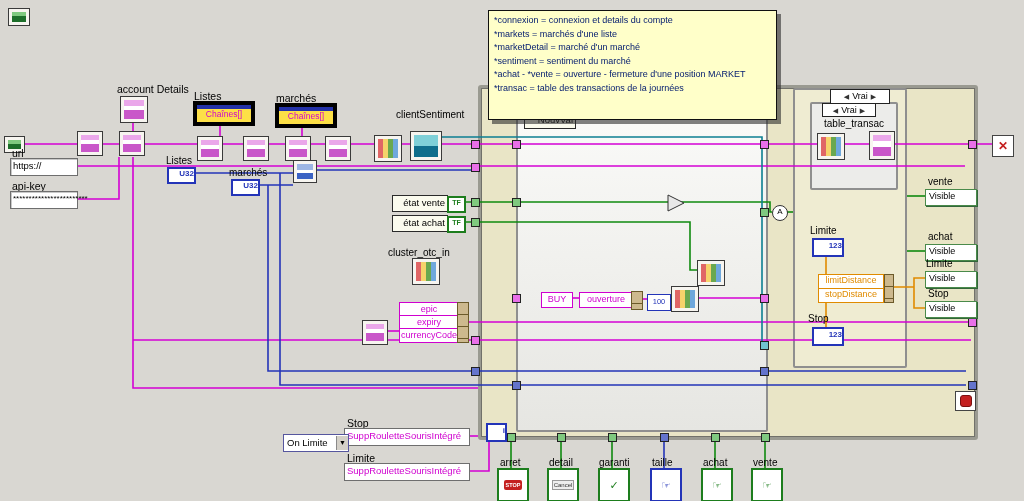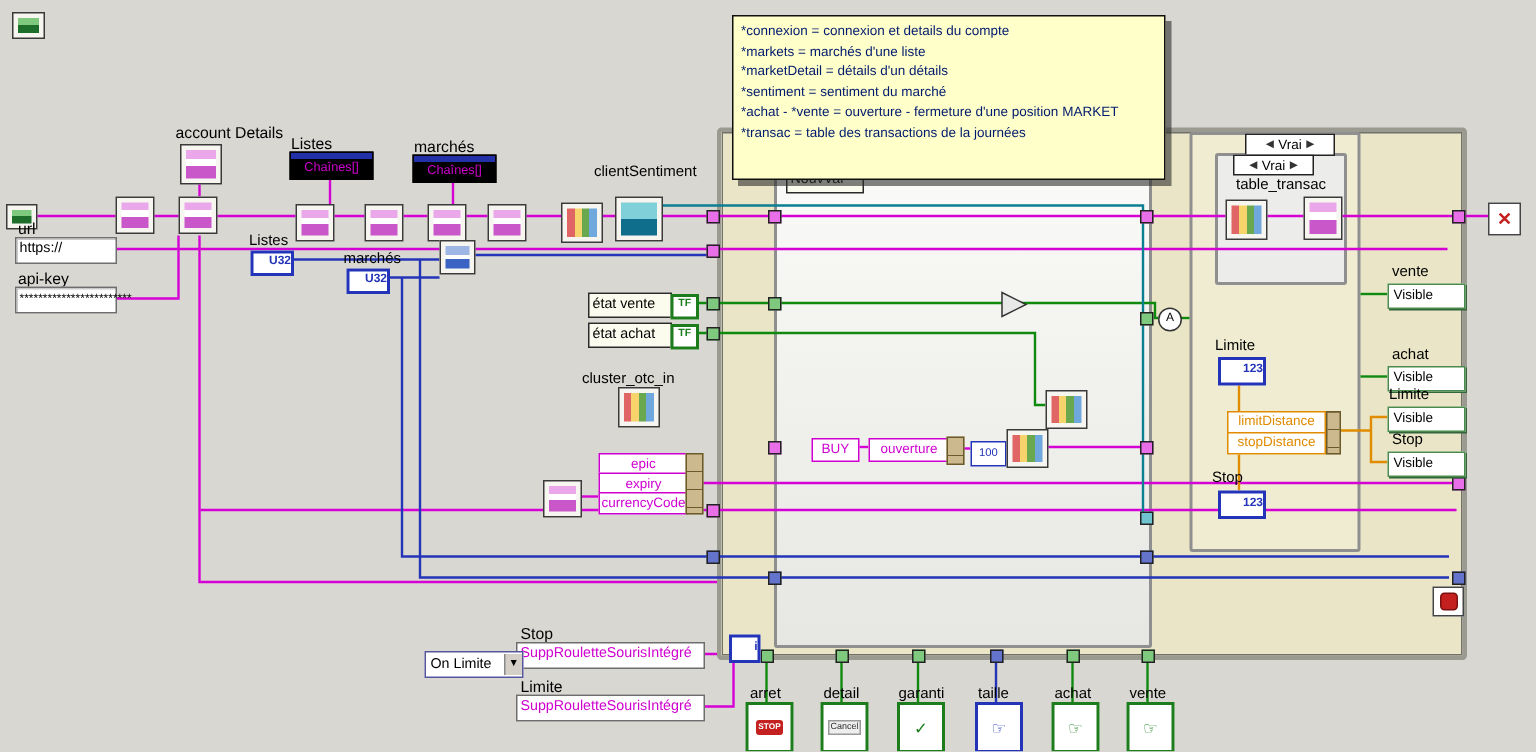--- a/index.html
+++ b/index.html
@@ -8,37 +8,37 @@
   .lbl{position:absolute;font-size:10.5px;color:#000;white-space:nowrap;z-index:5;}
   .lbl.s{font-size:10px;}
   .struct{position:absolute;box-sizing:border-box;z-index:1;}
   .while{border:3px solid #9a9a91;box-shadow:inset 0 0 0 1px #71716a;background:#e9e5c6;border-radius:3px;}
   .event{border:2px solid #8f8f8f;background:linear-gradient(180deg,#fafaf8,#e6e6e2);border-radius:2px;}
   .case{border:2px solid #8f8f8f;border-radius:2px;}
   .case-outer{background:#efecd2;}
   .case-inner{background:#ececea;}
   .comment{position:absolute;background:#ffffc9;border:1px solid #101010;box-shadow:4px 4px 0 rgba(45,45,45,.6);z-index:6;padding:3px 5px;}
   .comment div{font-size:9px;line-height:13.6px;color:#001a6e;white-space:nowrap;}
-  .boxlbl{position:absolute;background:#fbfbee;border:1px solid #2a2a2a;font-size:9.5px;line-height:13px;text-align:left;z-index:5;white-space:nowrap;padding:0 2px;}
+  .boxlbl{position:absolute;background:#fbfbee;border:1px solid #2a2a2a;font-size:9.5px;line-height:13px;text-align:right;z-index:5;white-space:nowrap;padding:0 2px;}
   .ctl{position:absolute;background:#fff;border:1px solid #6e6e6e;box-shadow:inset 1px 1px 0 #c9c9c9;font-size:9.5px;line-height:14px;padding:0 2px;z-index:5;white-space:nowrap;}
   .const-str{position:absolute;background:#fff;border:1px solid #6e6e6e;color:#cf00cf;font-size:9.5px;line-height:14px;padding:0 2px;z-index:5;white-space:nowrap;}
   .pinkbox{position:absolute;background:#fff;border:1px solid #cf00cf;color:#cf00cf;font-size:9px;line-height:12px;text-align:center;z-index:5;white-space:nowrap;}
   .orangebox{position:absolute;background:#fff;border:1px solid #e08b00;color:#e08b00;font-size:9px;line-height:11px;text-align:center;z-index:5;white-space:nowrap;}
   .numterm{position:absolute;background:#fff;border:2px solid #2334b8;color:#2334b8;font-weight:bold;font-size:8px;line-height:9px;text-align:right;z-index:5;}
   .numconst{position:absolute;background:#fff;border:1px solid #2334b8;color:#2334b8;font-size:7.5px;line-height:13px;text-align:center;z-index:5;}
   .tfterm{position:absolute;background:#fff;border:2px solid #1d7d1d;color:#1d7d1d;font-weight:bold;font-size:7px;line-height:9px;text-align:center;z-index:5;}
   .prop{position:absolute;background:#fff;border:1px solid #4a8a4a;box-shadow:1px 1px 0 #33663a;font-size:9px;line-height:13px;padding:0 3px;z-index:5;white-space:nowrap;}
   .vi{position:absolute;background:#f7f5f0;border:1px solid #3a3a3a;z-index:5;}
   .vi i{position:absolute;left:3px;right:3px;top:3px;bottom:3px;display:block;}
   .vi-pink i{background:linear-gradient(180deg,#eaa7ea 0 30%,#fff 30% 55%,#c957c9 55% 100%);}
   .vi-blue i{background:linear-gradient(180deg,#9db6e4 0 40%,#fff 40% 60%,#3b63c4 60% 100%);}
   .vi-teal i{background:linear-gradient(180deg,#7fd0d8 0 50%,#0f6e8c 50% 100%);}
   .vi-green i{background:linear-gradient(180deg,#7fc97f 0 45%,#1d6e2a 45% 100%);}
   .vi-multi i{background:linear-gradient(90deg,#e06666 0 25%,#f6d36b 25% 50%,#6aa84f 50% 75%,#6fa8dc 75% 100%);}
-  .arraybox{position:absolute;background:#000000;border:1px solid #000000;z-index:5;}
+  .arraybox{position:absolute;background:#fde047;border:4px solid #000000;z-index:5;}
   .arraybar{position:absolute;left:0;top:0;right:0;height:4px;background:#2331a8;}
   .arraytext{position:absolute;left:0;top:4px;right:0;text-align:center;font-size:8.5px;color:#cf00cf;white-space:nowrap;}
   .bundlenode{position:absolute;background:#cdb98e;border:1px solid #6b5a2a;z-index:5;
     background-image:repeating-linear-gradient(180deg,transparent 0 11px,#6b5a2a 11px 12px);}
   .selector{position:absolute;background:#fff;border:1px solid #222;font-size:9px;line-height:11px;z-index:5;display:flex;align-items:center;justify-content:center;gap:3px;padding:0 2px;white-space:nowrap;}
   .selector .arr{font-size:7px;color:#333;}
   .ring{position:absolute;background:#fff;border:1px solid #56569e;font-size:9.5px;line-height:14px;z-index:5;display:flex;align-items:center;white-space:nowrap;}
   .ring .txt{flex:1;padding:0 3px;}
   .ring .arr{width:11px;text-align:center;background:#d4d0c8;border-left:1px solid #8a8a8a;font-size:7px;line-height:14px;}
   .tunnel{position:absolute;width:7px;height:7px;border:1px solid #222;z-index:4;}
@@ -104,21 +104,21 @@
       <path d="M826 253 V274" stroke="#e08b00"></path>
       <path d="M826 327 V301" stroke="#e08b00"></path>
       <path d="M892 287 H914 M914 287 V278 H925 M914 287 V308 H925" stroke="#e08b00"></path>
       <polygon points="668,195 668,211 684,203" fill="#e8e8e8" stroke="#333" stroke-width="1"></polygon>
     </g>
   </svg>
 
   <div class="comment" style="left:488px;top:10px;width:277px;height:102px">
     <div>*connexion = connexion et details du compte</div>
     <div>*markets = marchés d'une liste</div>
-    <div>*marketDetail = détails d'un détails</div>
+    <div>*marketDetail = marché d'un marché</div>
     <div>*sentiment = sentiment du marché</div>
     <div>*achat - *vente = ouverture  - fermeture d'une position MARKET</div>
     <div>*transac = table des transactions de la journées</div>
   </div>
 
   <div class="vi vi-green" style="left:8px;top:8px;width:20px;height:16px">
       <i></i>
     </div>
   <div class="vi vi-green" style="left:4px;top:136px;width:19px;height:15px">
       <i></i>

